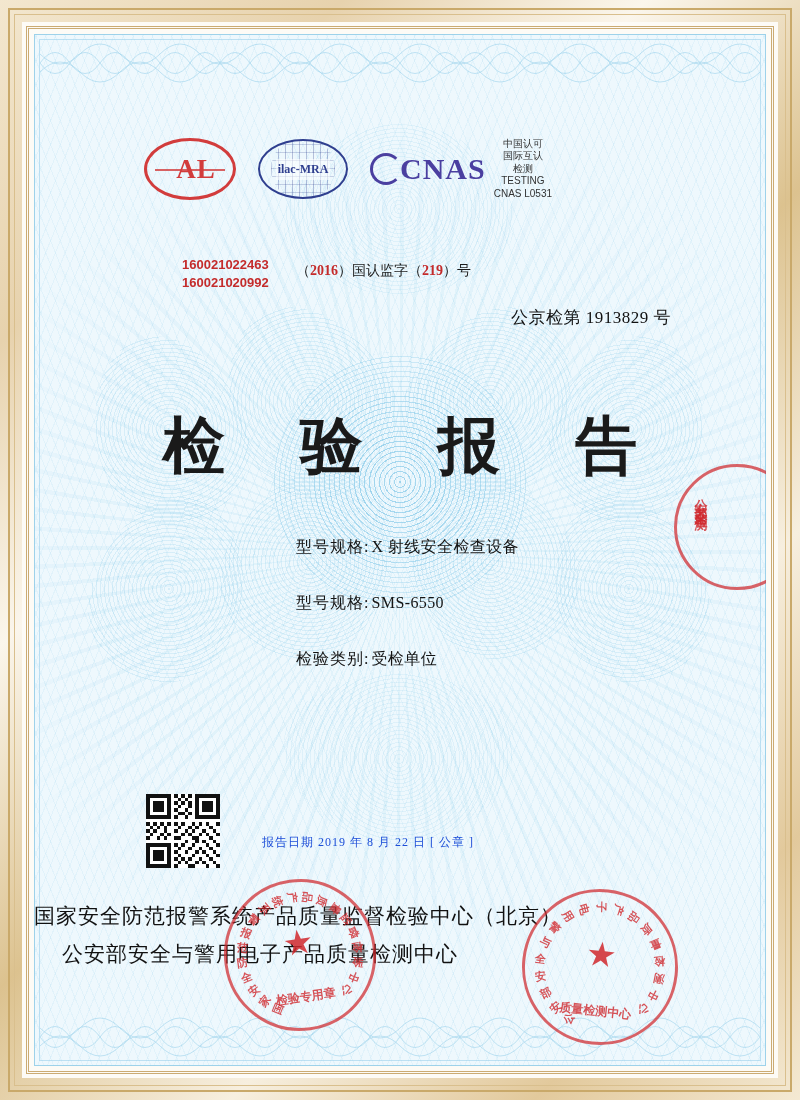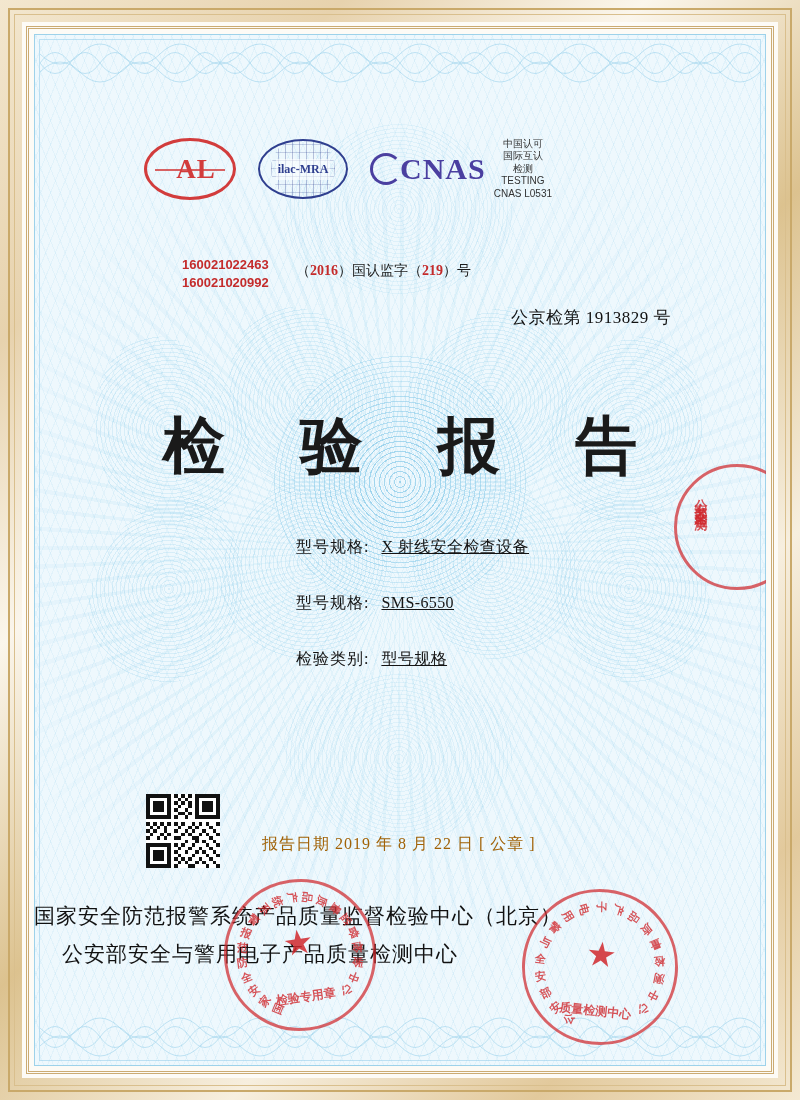--- a/index.html
+++ b/index.html
@@ -290,37 +290,37 @@
     font-size: 16px;
     color: #141414;
   }
   .field-row {
     height: 56px;
     display: flex;
     align-items: center;
     white-space: nowrap;
   }
   .field-label { letter-spacing: 1px; }
-  .field-value { margin-left: 12px; letter-spacing: .4px; text-decoration: underline; }
+  .field-value { margin-left: 2px; letter-spacing: .4px; }
 
   .qr {
     position: absolute;
     left: 112px;
     top: 760px;
     width: 74px;
     height: 74px;
     background-color: #fff;
   }
 
   .report-date {
     position: absolute;
     left: 228px;
     top: 800px;
-    font-size: 16px;
-    color: #a16207;
+    font-size: 12px;
+    color: #1d4ed8;
     letter-spacing: 1px;
     white-space: nowrap;
   }
 
   .footer {
     position: absolute;
     left: 0; right: 0;
     top: 868px;
     text-align: left;
     color: #111;
@@ -474,21 +474,21 @@
         <div class="field-row">
           <span class="field-label">型号规格:</span>
           <span class="field-value">X 射线安全检查设备</span>
         </div>
         <div class="field-row">
           <span class="field-label">型号规格:</span>
           <span class="field-value">SMS-6550</span>
         </div>
         <div class="field-row">
           <span class="field-label">检验类别:</span>
-          <span class="field-value">型号规格</span>
+          <span class="field-value">受检单位</span>
         </div>
       </div>
 
       <svg class="qr" viewBox="0 0 21 21" shape-rendering="crispEdges">
         <rect width="21" height="21" fill="#ffffff"></rect>
         <g fill="#111111">
           <rect x="0" y="0" width="7" height="1"></rect>
             <rect x="0" y="6" width="7" height="1"></rect>
           <rect x="0" y="0" width="1" height="7"></rect>
             <rect x="6" y="0" width="1" height="7"></rect>

